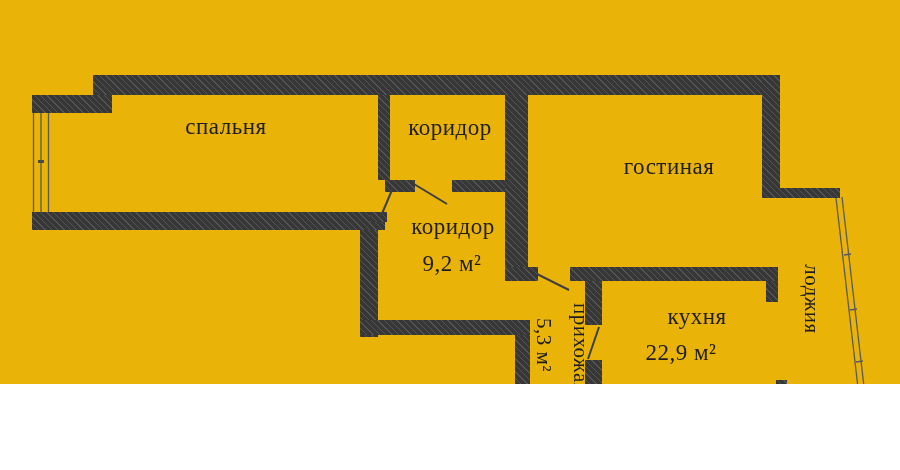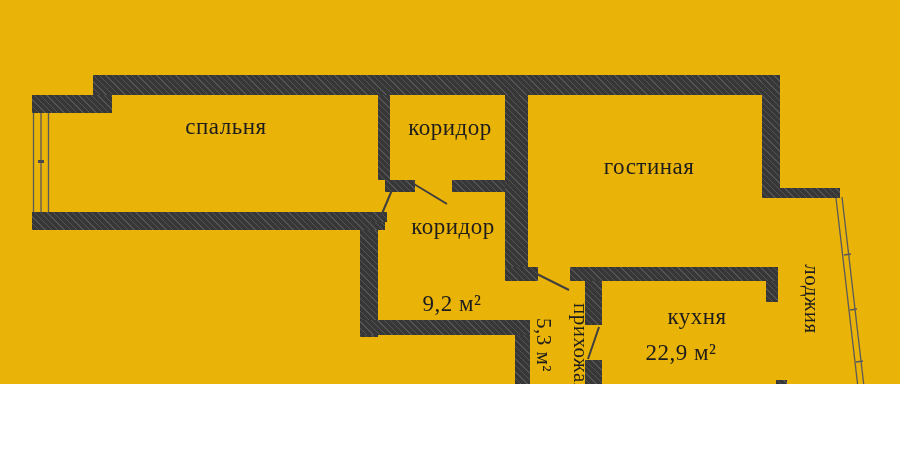--- a/index.html
+++ b/index.html
@@ -93,24 +93,24 @@
     <line x1="414" y1="184" x2="447" y2="204" stroke="#3f3f3f" stroke-width="2"></line>
     <line x1="537" y1="274" x2="569" y2="290" stroke="#3f3f3f" stroke-width="2"></line>
     <line x1="599" y1="327" x2="588" y2="359" stroke="#3f3f3f" stroke-width="2"></line>
     <line x1="542" y1="410" x2="576" y2="432" stroke="#3f3f3f" stroke-width="2"></line>
   </svg>
 
   <div class="label" style="left:226px; top:127px;">спальня</div>
 
   <div class="label" style="left:450px; top:128px;">коридор</div>
 
-  <div class="label" style="left:649px; top:167px;">гостиная</div>
+  <div class="label" style="left:669px; top:167px;">гостиная</div>
 
   <div class="label" style="left:453px; top:227px;">коридор</div>
-  <div class="label" style="left:452px; top:264px;margin-top:40px;">9,2 м²</div>
+  <div class="label" style="left:452px; top:264px;">9,2 м²</div>
 
   <div class="label vert small" style="left:580px; top:348px;">прихожая</div>
   <div class="label vert small" style="left:543px; top:345px;">5,3 м²</div>
 
   <div class="label" style="left:681px; top:317px;margin-left:16px;">кухня</div>
   <div class="label" style="left:681px; top:353px;">22,9 м²</div>
 
   <div class="label vert small" style="left:811px; top:299px;">лоджия</div>
 
 </div>

